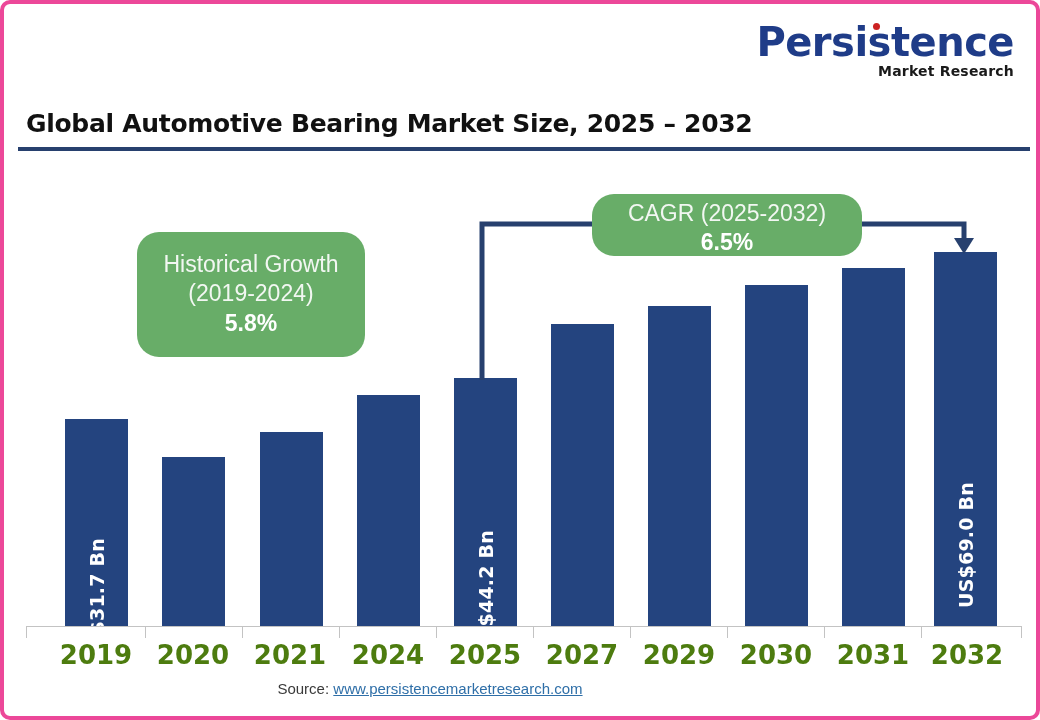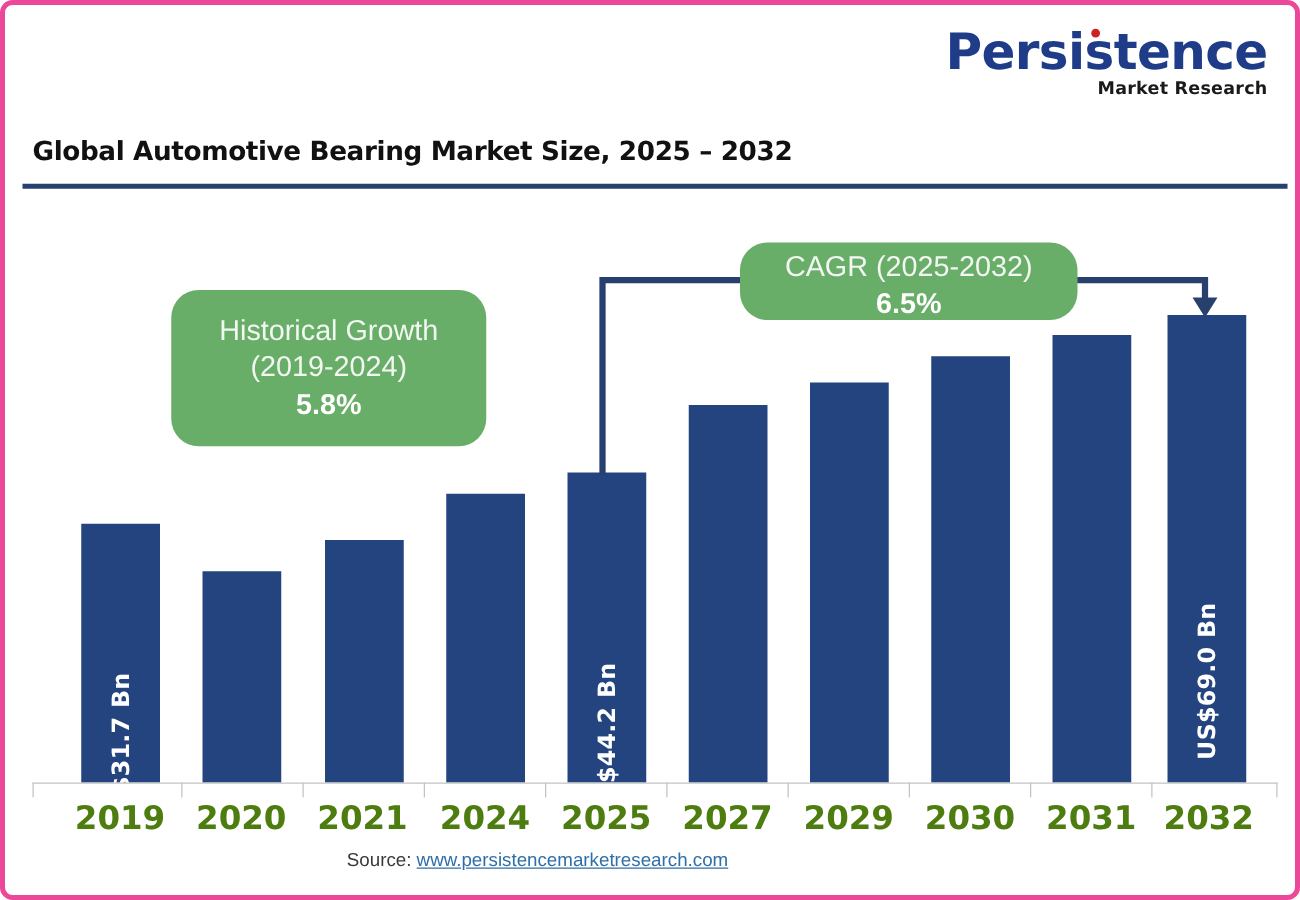--- a/index.html
+++ b/index.html
@@ -61,21 +61,21 @@
     letter-spacing: 0.2px;
   }
 
   
   #title {
     position: absolute;
     left: 22px;
     top: 105px;
     font-family: "DejaVu Sans", sans-serif;
     font-weight: bold;
-    font-size: 21px;
+    font-size: 25px;
     color: #111111;
     letter-spacing: -0.3px;
     white-space: nowrap;
   }
   #title-rule {
     position: absolute;
     left: 14px;
     top: 143px;
     width: 1012px;
     height: 4px;
@@ -156,21 +156,21 @@
     display: block;
     font-size: 23px;
     font-weight: bold;
     line-height: 1.3;
     color: #ffffff;
   }
 
   #callout-historical {
     left: 133px;
     top: 228px;
-    width: 252px;
+    width: 228px;
     height: 125px;
     padding-top: 18px;
   }
   #callout-cagr {
     left: 588px;
     top: 190px;
     width: 270px;
     height: 62px;
     padding-top: 5px;
   }

